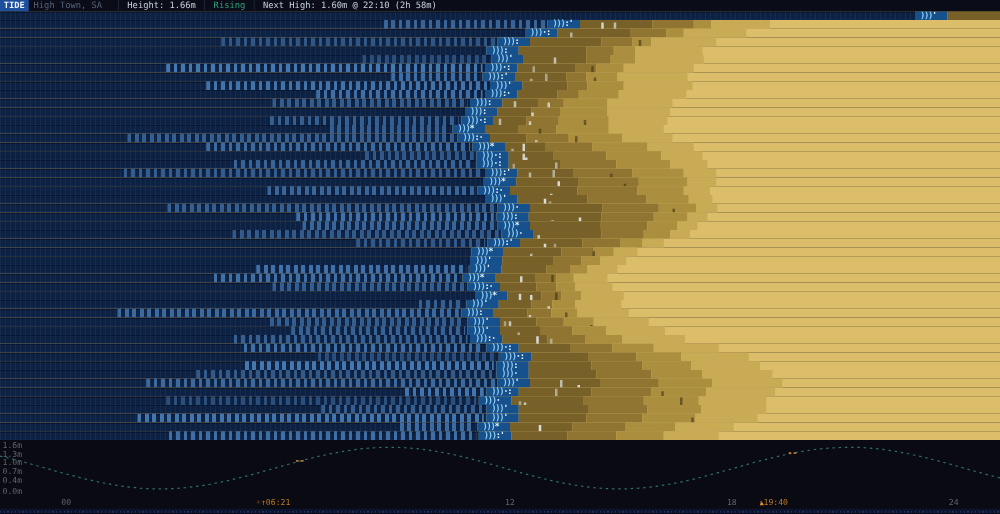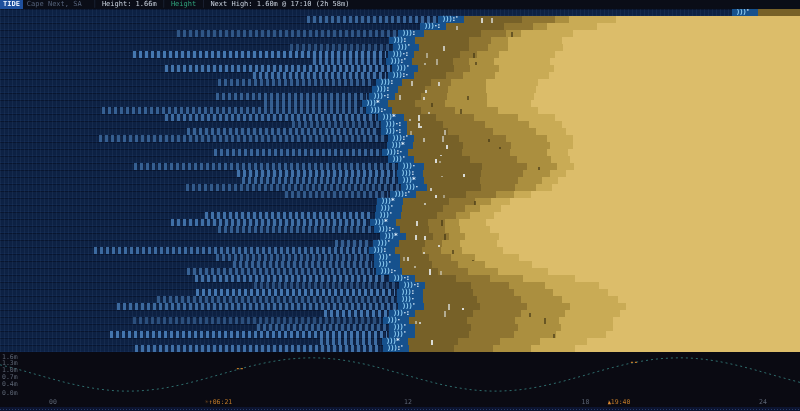--- a/index.html
+++ b/index.html
@@ -44,27 +44,27 @@
     background-size:100% 1px;background-position:0 2px;background-repeat:no-repeat;
   }
 </style>
 </head>
 <body>
 
 <div class="terminal">
 
   <div class="hdr">
     <span class="badge">TIDE</span>
-    <span class="loc">Cape Next, SA</span>
+    <span class="loc">High Town, SA</span>
     <span class="sep">│</span>
     <span class="val">Height: 1.66m</span>
     <span class="sep">│</span>
-    <span class="rising">Height</span>
+    <span class="rising">Rising</span>
     <span class="sep">│</span>
-    <span class="val">Next High: 1.60m @ 17:10 (2h 58m)</span>
+    <span class="val">Next High: 1.60m @ 22:10 (2h 58m)</span>
   </div>
 
   <div class="scene" id="scene">
       <div class="srow" style="top: 0px; background: rgb(220, 189, 106);">
         <div class="water" style="left: 0px; width: 732px;"></div>
         <div class="surfbg" style="left: 732px; width: 26px; background: rgb(22, 81, 141);"></div>
         <span class="wavetxt" style="left: 736px; color: rgb(142, 205, 242);"><span>)))</span><span class="foamch">'</span></span>
         <div style="left: 758px; width: 42px; background: rgb(119, 97, 40);"></div>
       </div>
       <div class="srow" style="top: 7px; background: rgb(220, 189, 106);">

